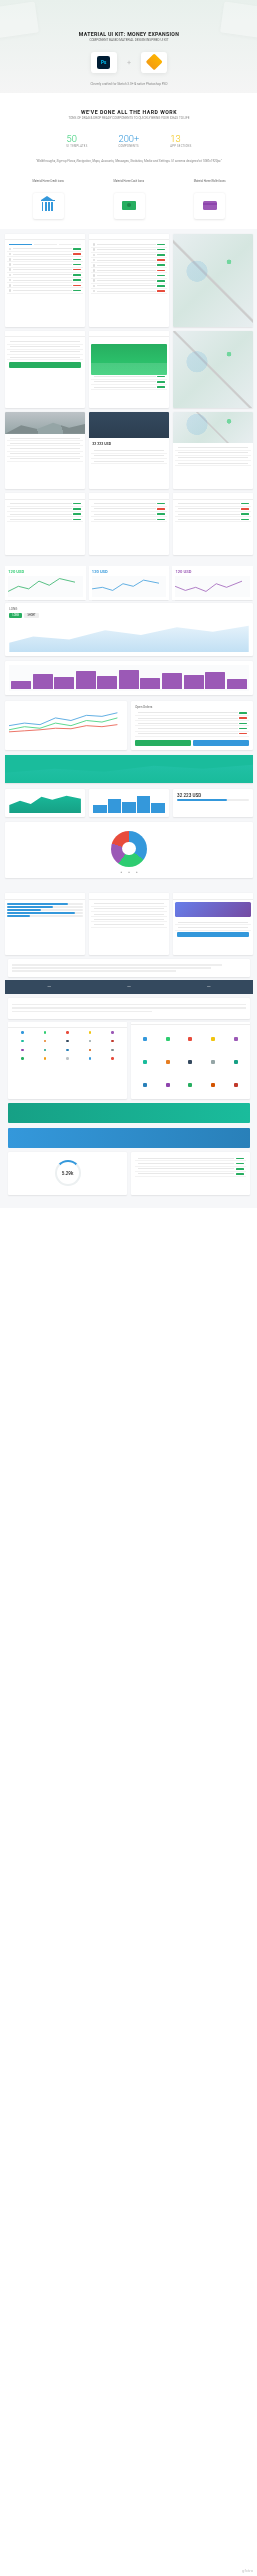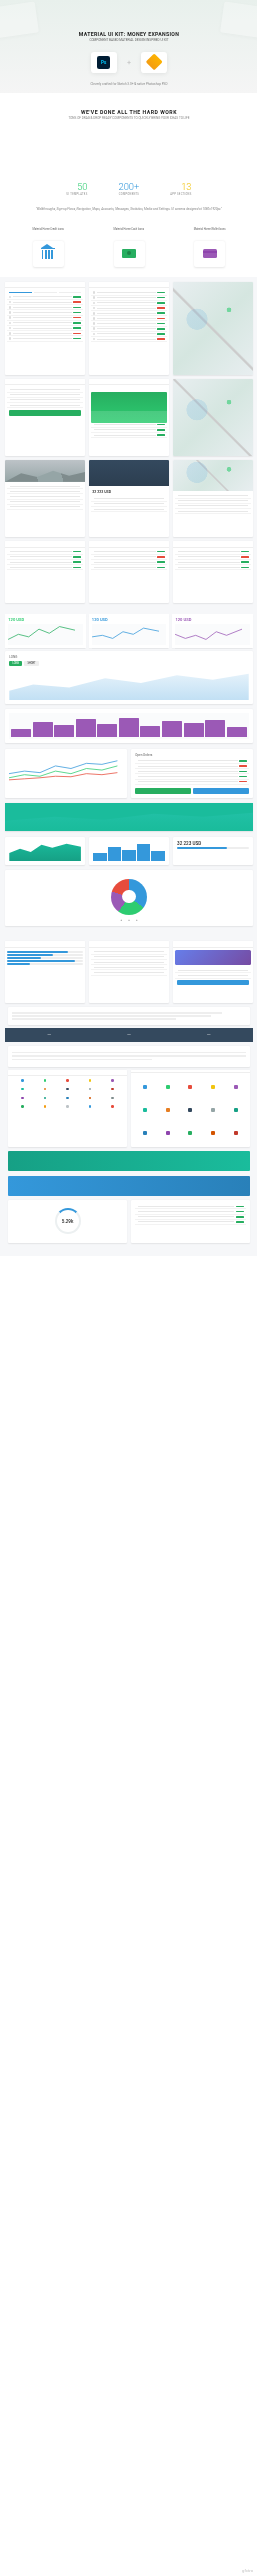--- a/index.html
+++ b/index.html
@@ -82,21 +82,21 @@
       color: #888;
       margin-top: 1.5px;
       line-height: 1.4;
     }
     .stats-row {
       display: flex;
       justify-content: center;
       gap: 31px;
       padding: 7.7px 0 5.2px;
     }
-    .stat { text-align: right; margin-top: 48px; }
+    .stat { text-align: left; }
     .stat-num { font-size: 9.3px; font-weight: 300; }
     .green { color: #2ecc71; }
     .blue { color: #3498db; }
     .gold { color: #f1c40f; }
     .stat-lbl { font-size: 2.6px; color: #888; letter-spacing: 0.3px; text-transform: uppercase; margin-top: 1px; }
     .quote-line {
       font-size: 3.1px; color: #888; text-align: center; padding: 5.2px 20.6px 13px;
       font-style: italic; line-height: 1.5;
     }
 

